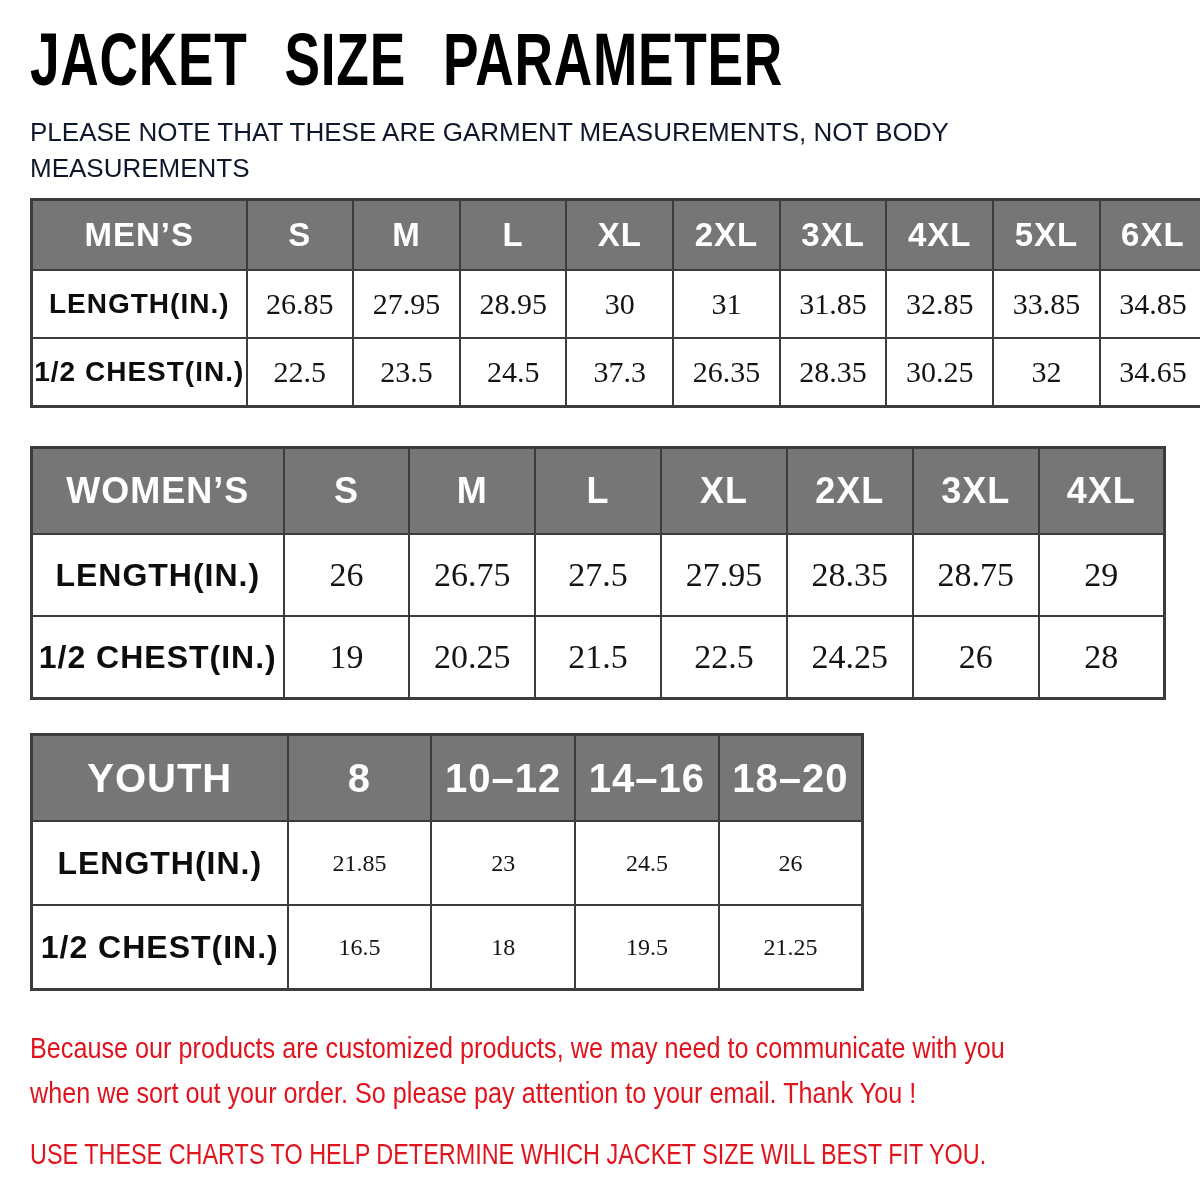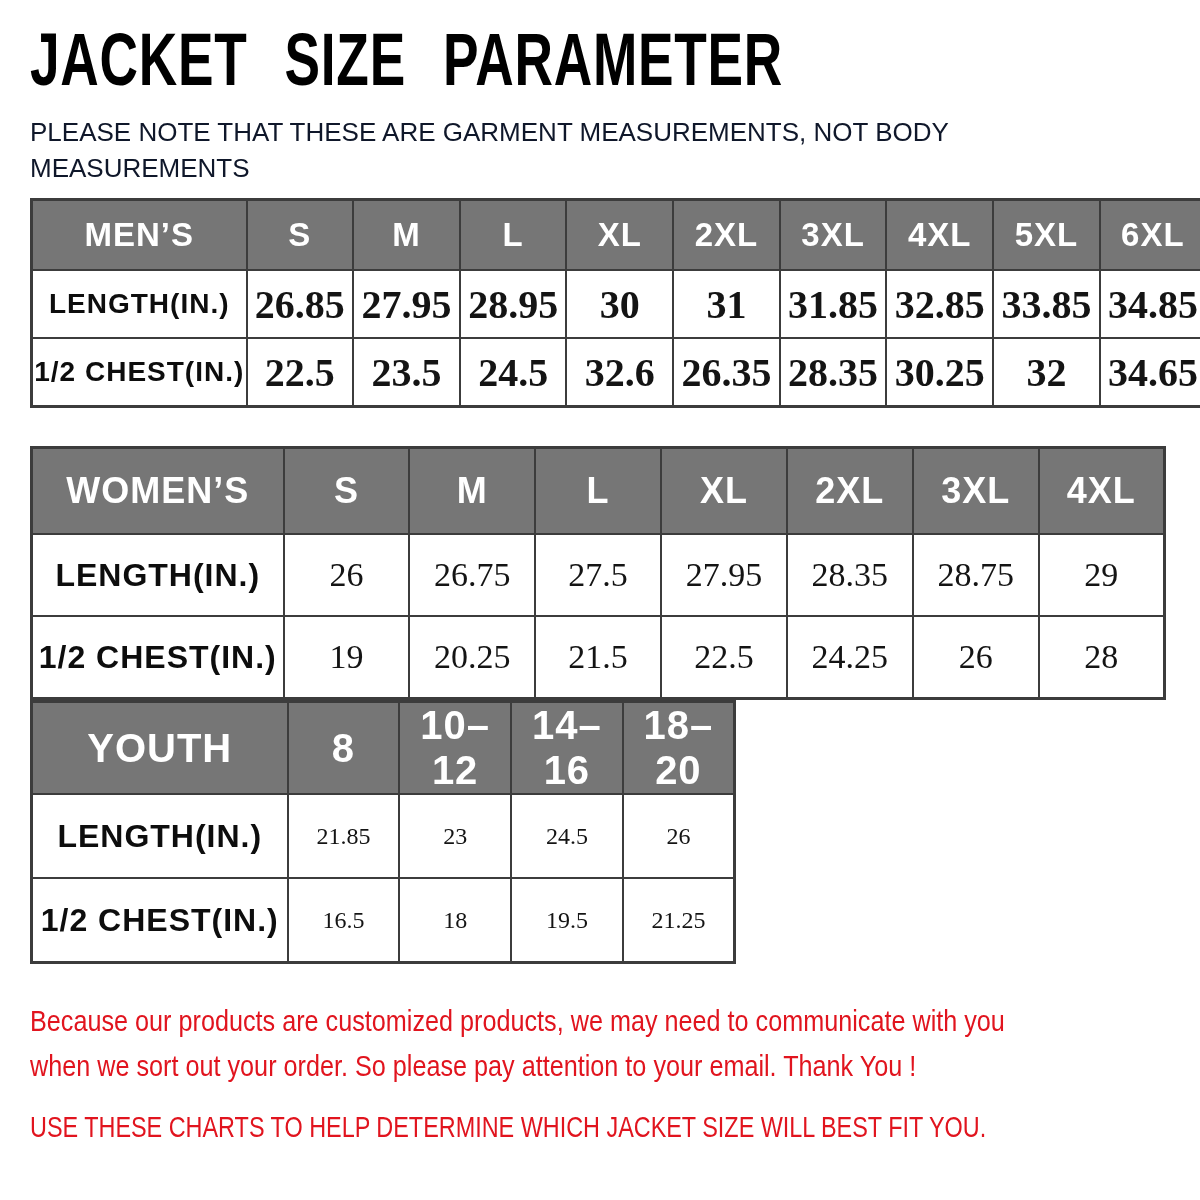--- a/index.html
+++ b/index.html
@@ -30,31 +30,31 @@
   table.size th{
     background:#767676;color:#ffffff;font-weight:700;letter-spacing:1px;
   }
   td.rowlabel{font-weight:700;letter-spacing:1px;color:#0d0d0d;}
   td.num{font-family:"Liberation Serif",serif;color:#141414;}
 
   table.mens{width:1178px;margin-top:12px;}
   .mens col.lab{width:215px;}
   .mens th{height:68px;font-size:33px;}
   .mens td{height:66px;}
-  .mens td.num{font-size:40px;font-weight:bold;}
+  .mens td.num{font-size:30px;}
   .mens td.rowlabel{font-size:28px;}
 
   table.womens{width:1136px;margin-top:38px;}
   .womens col.lab{width:252px;}
   .womens th{height:84px;font-size:36px;}
   .womens td{height:80px;}
   .womens td.num{font-size:34px;}
   .womens td.rowlabel{font-size:32px;}
 
-  table.youth{width:706px;}
+  table.youth{width:834px;margin-top:33px;}
   .youth col.lab{width:256px;}
   .youth th{height:84px;font-size:40px;}
   .youth td{height:82px;}
   .youth td.num{font-size:24px;font-family:Liberation Serif, serif;}
   .youth td.rowlabel{font-size:32px;}
 
   .redbody{
     margin:34px 0 0 0;color:#e1141e;font-size:30px;line-height:45px;
     transform:scaleX(0.84);transform-origin:left top;white-space:nowrap;
   }
@@ -101,21 +101,21 @@
         <td class="num">31.85</td>
         <td class="num">32.85</td>
         <td class="num">33.85</td>
         <td class="num">34.85</td>
       </tr>
       <tr>
         <td class="rowlabel">1/2 CHEST(IN.)</td>
         <td class="num">22.5</td>
         <td class="num">23.5</td>
         <td class="num">24.5</td>
-        <td class="num">32.6</td>
+        <td class="num">37.3</td>
         <td class="num">26.35</td>
         <td class="num">28.35</td>
         <td class="num">30.25</td>
         <td class="num">32</td>
         <td class="num">34.65</td>
       </tr>
     </tbody>
   </table>
 
   <table class="size womens">

